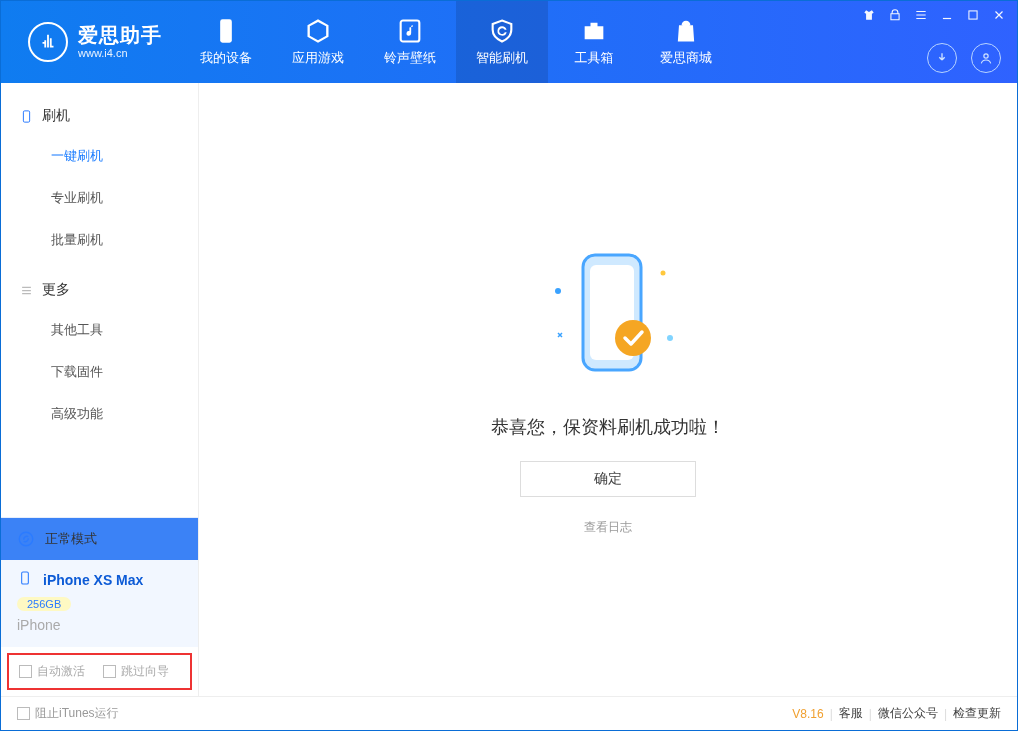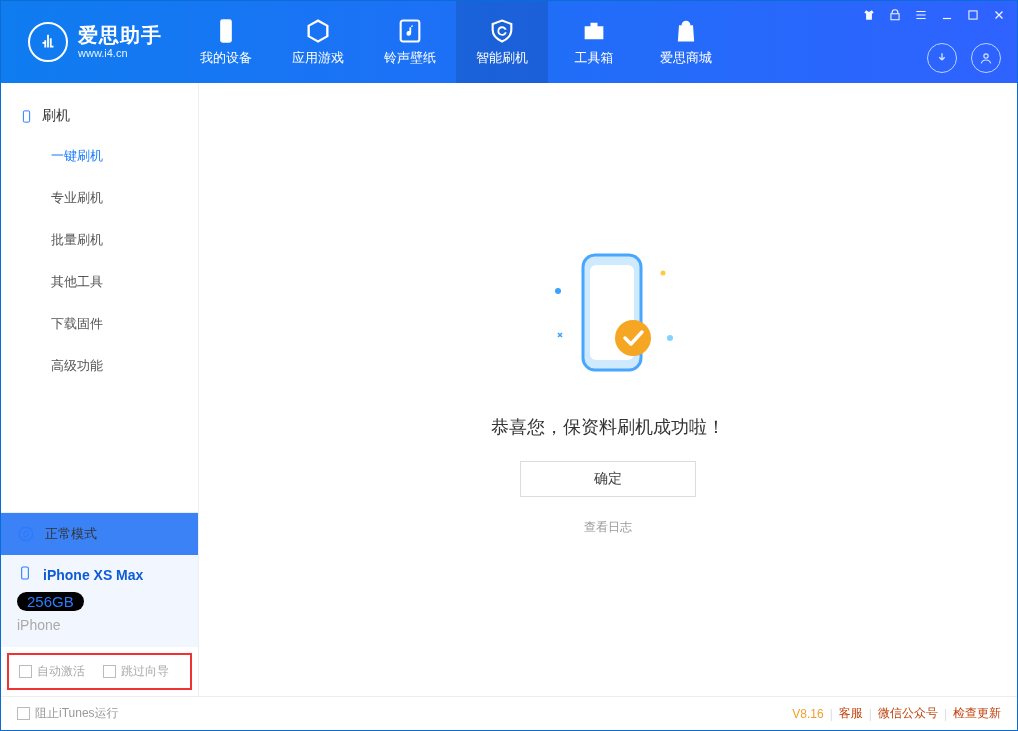--- a/index.html
+++ b/index.html
@@ -81,22 +81,22 @@
 }
 .device-block .mode-icon{ width:18px; height:18px;}
 .device-block .label{ color:#333; font-size:13px;}
 .device-info {
   background:#f2f7ff; padding:10px 16px 14px 16px;
   display:flex; flex-direction:column; gap:4px;
 }
 .device-top { display:flex; align-items:center; gap:10px;}
 .device-name { color:#0d5bd6; font-weight:600; font-size:14px;}
 .device-badge {
-  display:inline-block; background:#000000; color:#2b7bff;
-  font-size:15px; padding:1px 10px; border-radius:10px; margin-top:4px; width:fit-content;
+  display:inline-block; background:#fef9c3; color:#2b7bff;
+  font-size:11px; padding:1px 10px; border-radius:10px; margin-top:4px; width:fit-content;
 }
 .device-sub { color:#aaa; font-size:14px; margin-top:2px;}
 
 .sidebar-checks {
   border:2px solid #e33; margin:6px; padding:8px 10px;
   display:flex; gap:18px; align-items:center;
 }
 .chk { display:flex; align-items:center; gap:5px; color:#aaa; font-size:12px; cursor:pointer;}
 .chk-box{ width:13px; height:13px; border:1.2px solid #bbb; background:#fff;}
 
@@ -111,21 +111,21 @@
 .log-link{ color:#999; font-size:12px; cursor:pointer;}
 
 
 .statusbar{
   height:34px; border-top:1px solid #eee; display:flex;
   align-items:center; padding:0 16px; font-size:12px; color:#888; gap:14px;
 }
 .statusbar .chk{ color:#999;}
 .status-right{ margin-left:auto; display:flex; align-items:center; gap:6px;}
 .vsep{ color:#ddd;}
-.status-link{ color:#c2410c; cursor:pointer;}
+.status-link{ color:#404040; cursor:pointer;}
 .version{ color:#f0a030;}
 </style>
 </head>
 <body>
 
 <div class="window">
 
   <div class="titlebar">
     <div class="brand">
       <div class="brand-logo">
@@ -237,20 +237,28 @@
               <svg viewBox="0 0 24 24" width="15" height="15">
                 <rect x="7" y="3" width="10" height="18" rx="2" fill="none" stroke="#2b7bff" stroke-width="1.6"></rect>
               </svg>
             </span>
           <span>刷机</span>
         </div>
         <div class="side-item active">一键刷机</div>
         <div class="side-item">专业刷机</div>
         <div class="side-item">批量刷机</div>
 
+        <div class="side-section-title" style="margin-top:10px;">
+          <span class="sec-icon">
+              <svg viewBox="0 0 24 24" width="15" height="15">
+                <path stroke="#bbb" stroke-width="2" d="M5 7h14M5 12h14M5 17h14"></path>
+              </svg>
+            </span>
+          <span>更多</span>
+        </div>
         <div class="side-item">其他工具</div>
         <div class="side-item">下载固件</div>
         <div class="side-item">高级功能</div>
       </div>
 
       <div class="device-block">
         <span class="mode-icon"><svg viewBox="0 0 24 24" width="18" height="18">
               <circle cx="12" cy="12" r="9" fill="none" stroke="#2b7bff" stroke-width="1.8"></circle>
               <path stroke="#2b7bff" stroke-width="1.8" fill="none" d="M9 13a4 4 0 016-4m0 2a4 4 0 01-6 4"></path>
             </svg></span>

